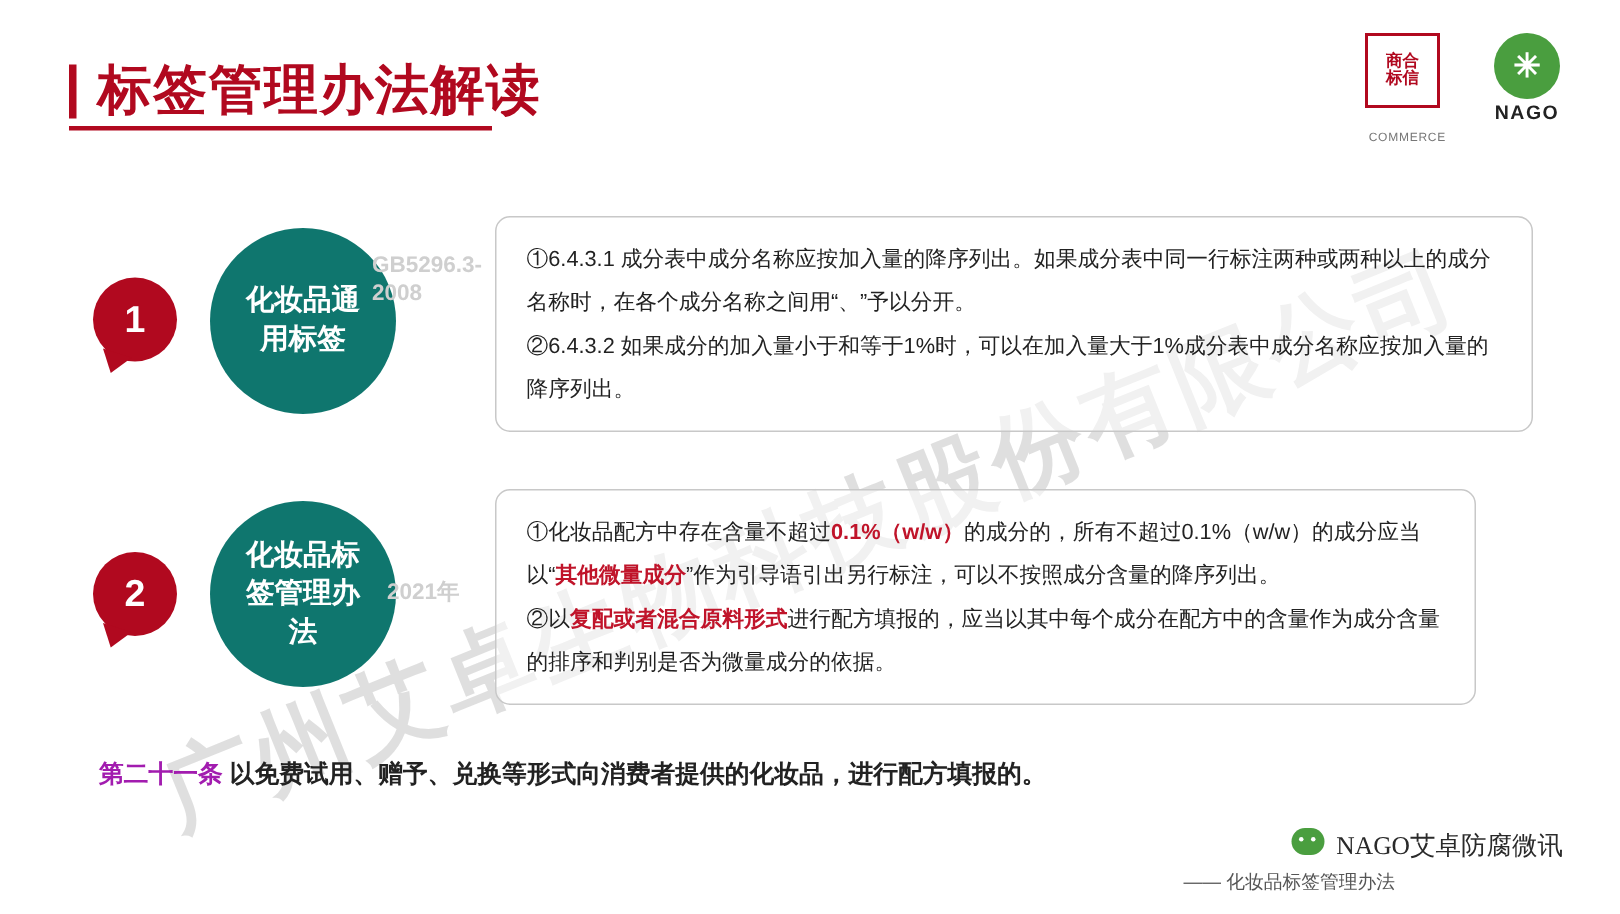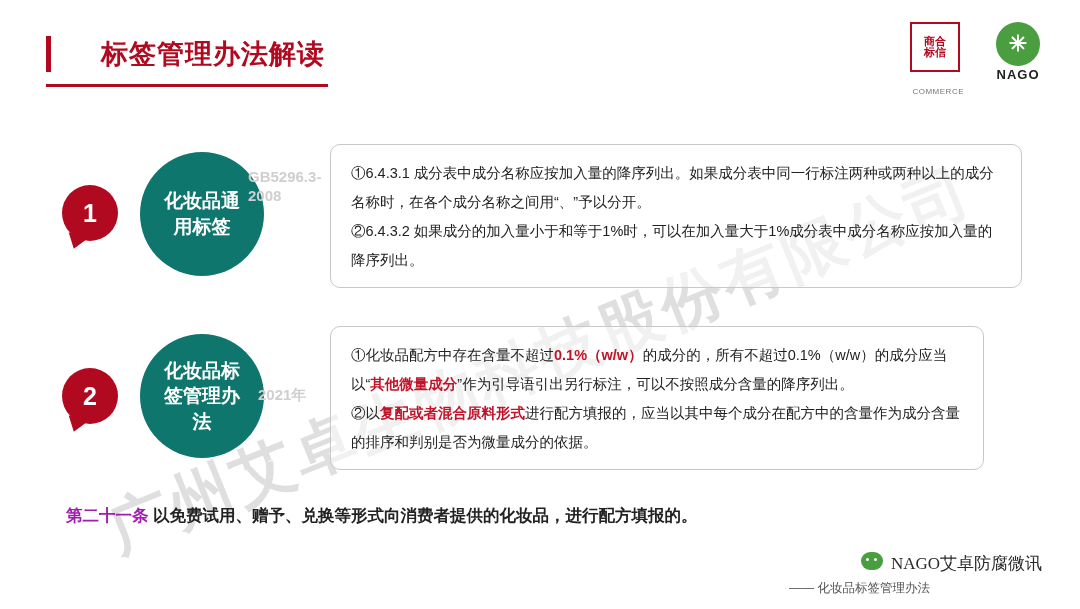--- a/index.html
+++ b/index.html
@@ -52,24 +52,23 @@
     align-items: center;
   }
   .title-bar .accent {
     width: 5px;
     height: 36px;
     background: #b1091f;
     margin-right: 14px;
   }
   .title-text {
     color: #b1091f;
-    font-size: 27px;
+    font-size: 36px;
     font-weight: bold;
     letter-spacing: 1px;
-    margin-left: 36px;
   }
   .title-underline {
     position: absolute;
     left: 46px;
     top: 84px;
     width: 282px;
     height: 3px;
     background: #b1091f;
   }
 

